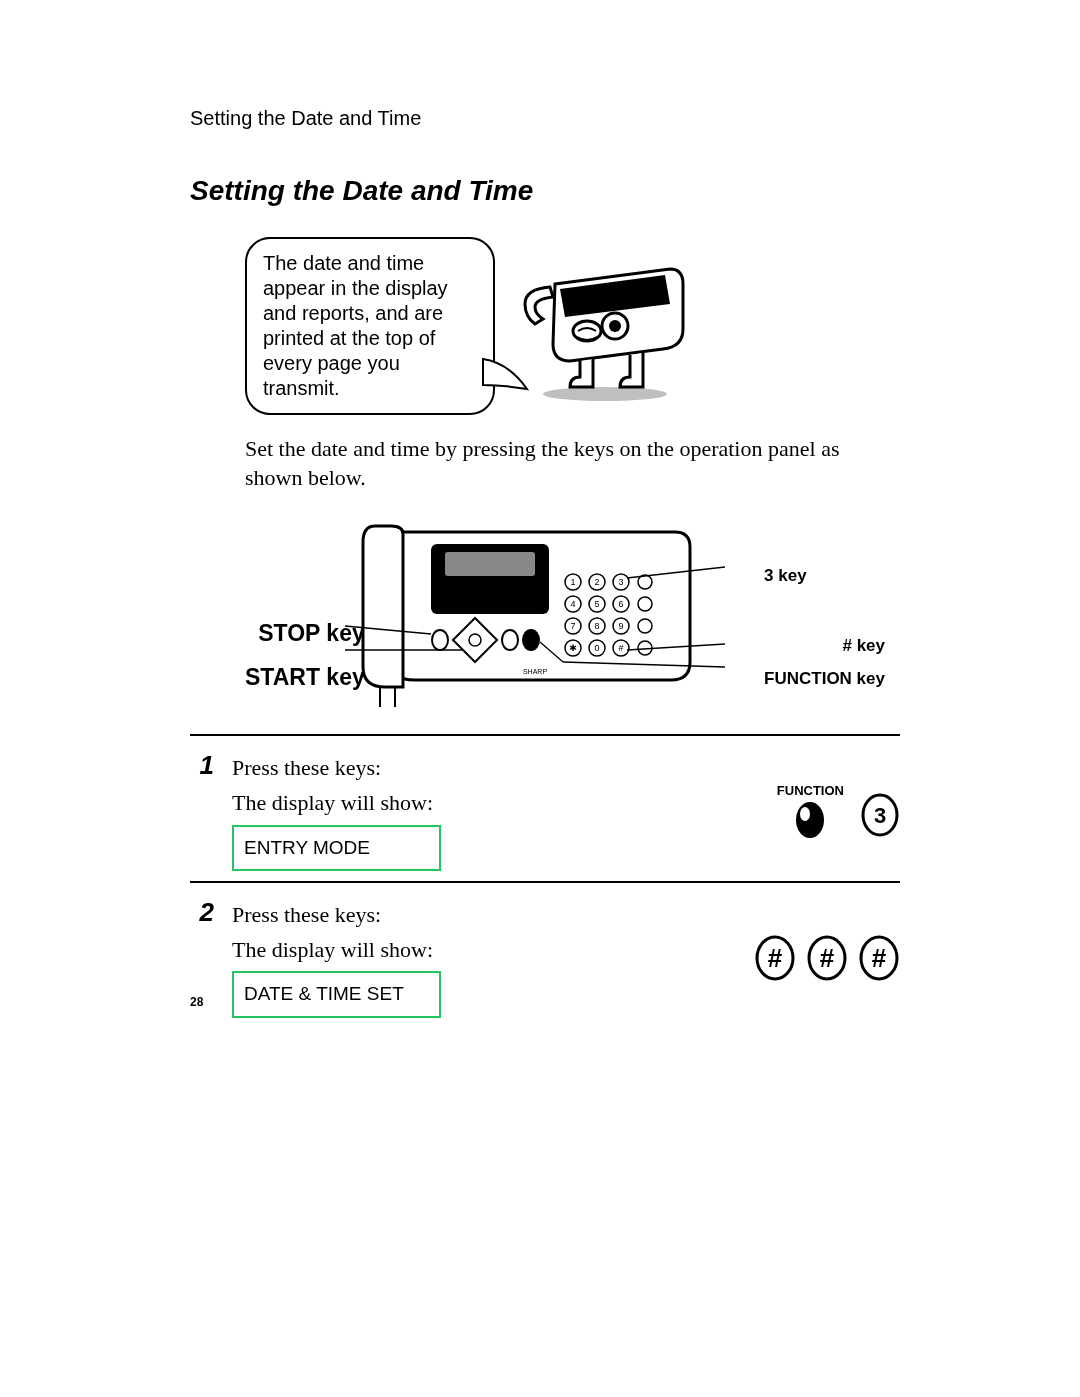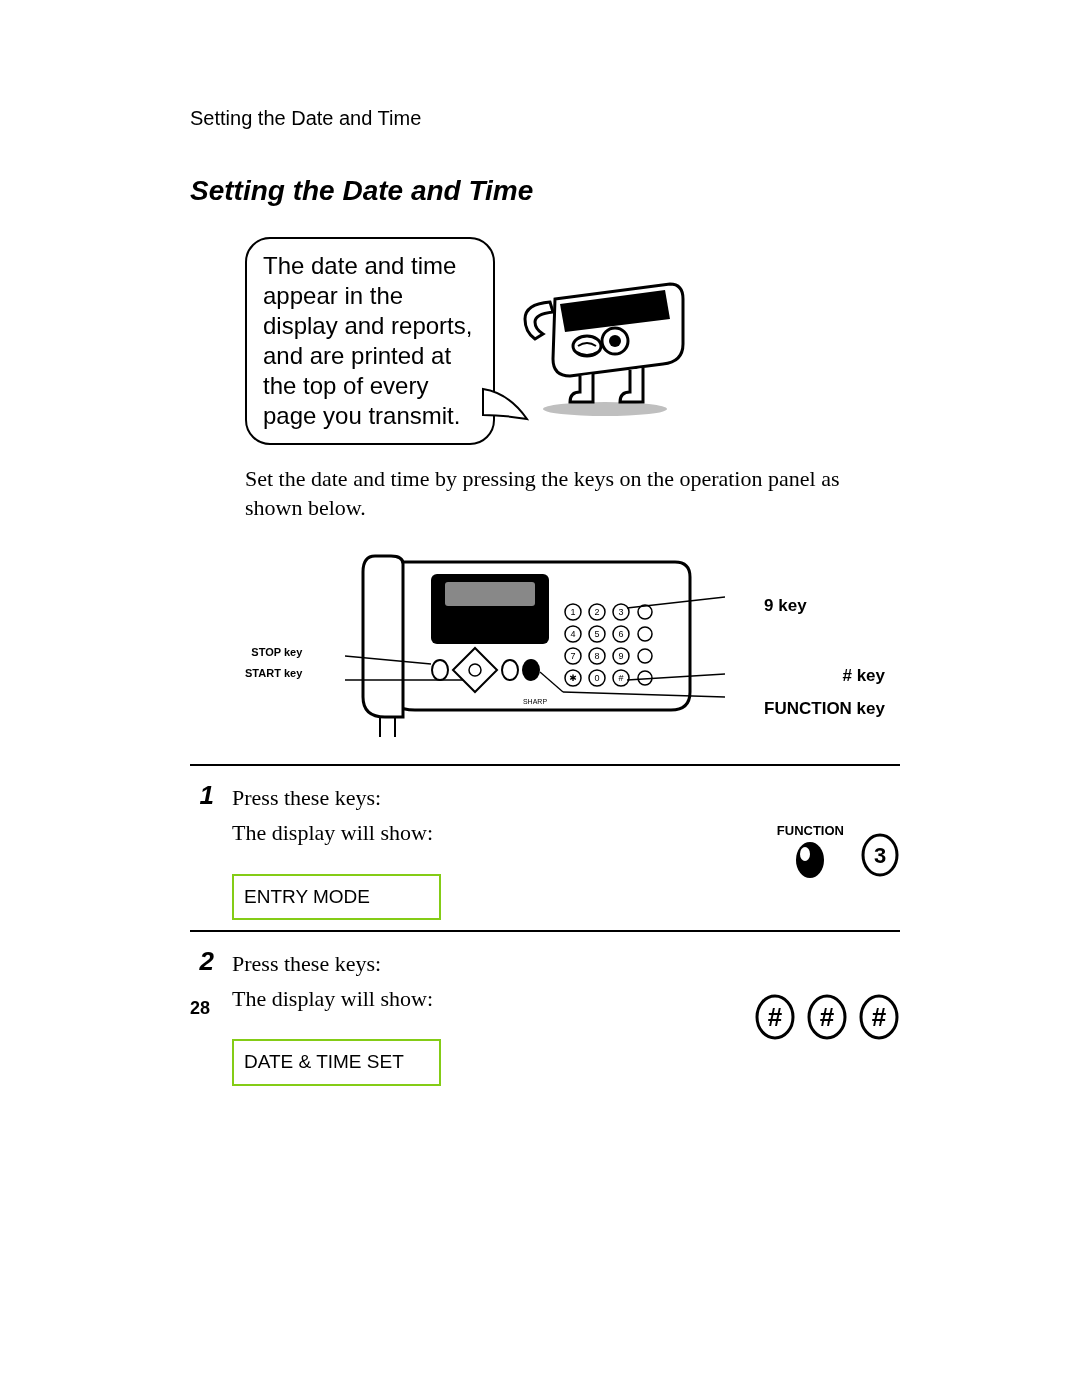--- a/index.html
+++ b/index.html
@@ -35,21 +35,21 @@
     gap: 20px;
     margin-bottom: 20px;
     margin-left: 55px;
   }
   .speech-bubble {
     position: relative;
     border: 2px solid #000;
     border-radius: 25px;
     padding: 12px 16px 12px 16px;
     font-family: Arial, Helvetica, sans-serif;
-    font-size: 24px;
+    font-size: 20px;
     line-height: 1.25;
     width: 250px;
     box-sizing: border-box;
   }
   .bubble-tail {
     position: absolute;
     right: -38px;
     bottom: 18px;
   }
   .fax-cartoon {
@@ -67,21 +67,21 @@
     position: relative;
     width: 640px;
     height: 200px;
   }
   .panel-labels-left {
     position: absolute;
     left: 0;
     top: 100px;
     font-family: Arial, Helvetica, sans-serif;
     font-weight: bold;
-    font-size: 11px;
+    font-size: 23px;
     text-align: right;
     line-height: 1.9;
   }
   .panel-labels-right {
     position: absolute;
     right: 0;
     top: 48px;
     font-family: Arial, Helvetica, sans-serif;
     font-weight: bold;
     font-size: 17px;
@@ -137,34 +137,34 @@
     flex-direction: column;
     align-items: center;
   }
   .func-label {
     font-family: Arial, Helvetica, sans-serif;
     font-weight: bold;
     font-size: 13px;
     margin-bottom: 2px;
   }
   .display-box {
-    border: 2px solid #84cc16;
+    border: 2px solid #22c55e;
     font-family: Arial, Helvetica, sans-serif;
     font-size: 19px;
     padding: 6px 10px;
     width: 185px;
-    margin-top: 23px;
+    margin-top: 4px;
   }
   .page-num {
     position: absolute;
     left: 190px;
-    bottom: 378px;
-    font-family: Arial, Helvetica, sans-serif;
-    font-weight: bold;
-    font-size: 18px;
+    bottom: 388px;
+    font-family: Arial, Helvetica, sans-serif;
+    font-weight: bold;
+    font-size: 12px;
   }
   .hash-row {
     display: flex;
     gap: 10px;
   }
 </style>
 </head>
 <body>
 
 <div class="page">
@@ -267,21 +267,21 @@
       <line x1="0" y1="114" x2="86" y2="122" stroke="#000" stroke-width="1.3"></line>
       <line x1="0" y1="138" x2="118" y2="138" stroke="#000" stroke-width="1.3"></line>
       <line x1="282" y1="66" x2="380" y2="55" stroke="#000" stroke-width="1.3"></line>
       <line x1="282" y1="138" x2="380" y2="132" stroke="#000" stroke-width="1.3"></line>
       <line x1="195" y1="130" x2="218" y2="150" stroke="#000" stroke-width="1.3"></line>
       <line x1="218" y1="150" x2="380" y2="155" stroke="#000" stroke-width="1.3"></line>
       <text x="190" y="162" font-size="7" font-family="Arial" text-anchor="middle" fill="#000">SHARP</text>
     </svg>
 
     <div class="panel-labels-right">
-      <div>9 key</div>
+      <div>3 key</div>
       <div class="r2"># key</div>
       <div>FUNCTION key</div>
     </div>
   </div>
 
   <hr class="hr">
 
   <div class="step">
     <div class="step-num">1</div>
     <div class="step-body">

